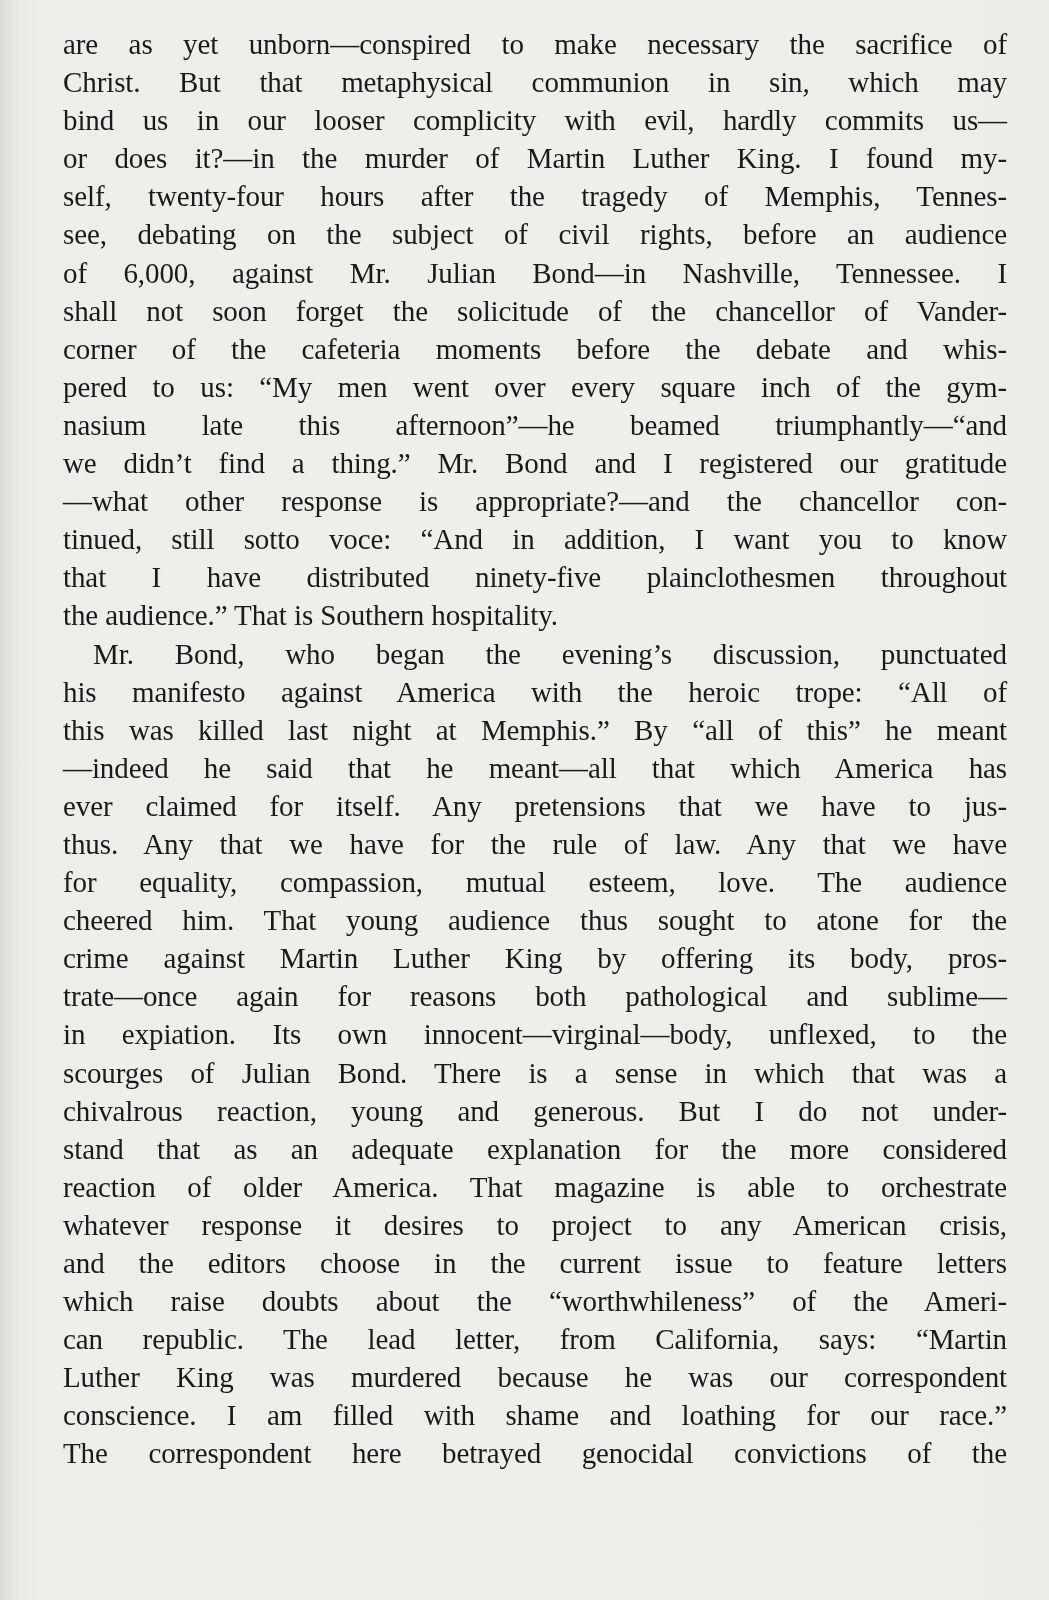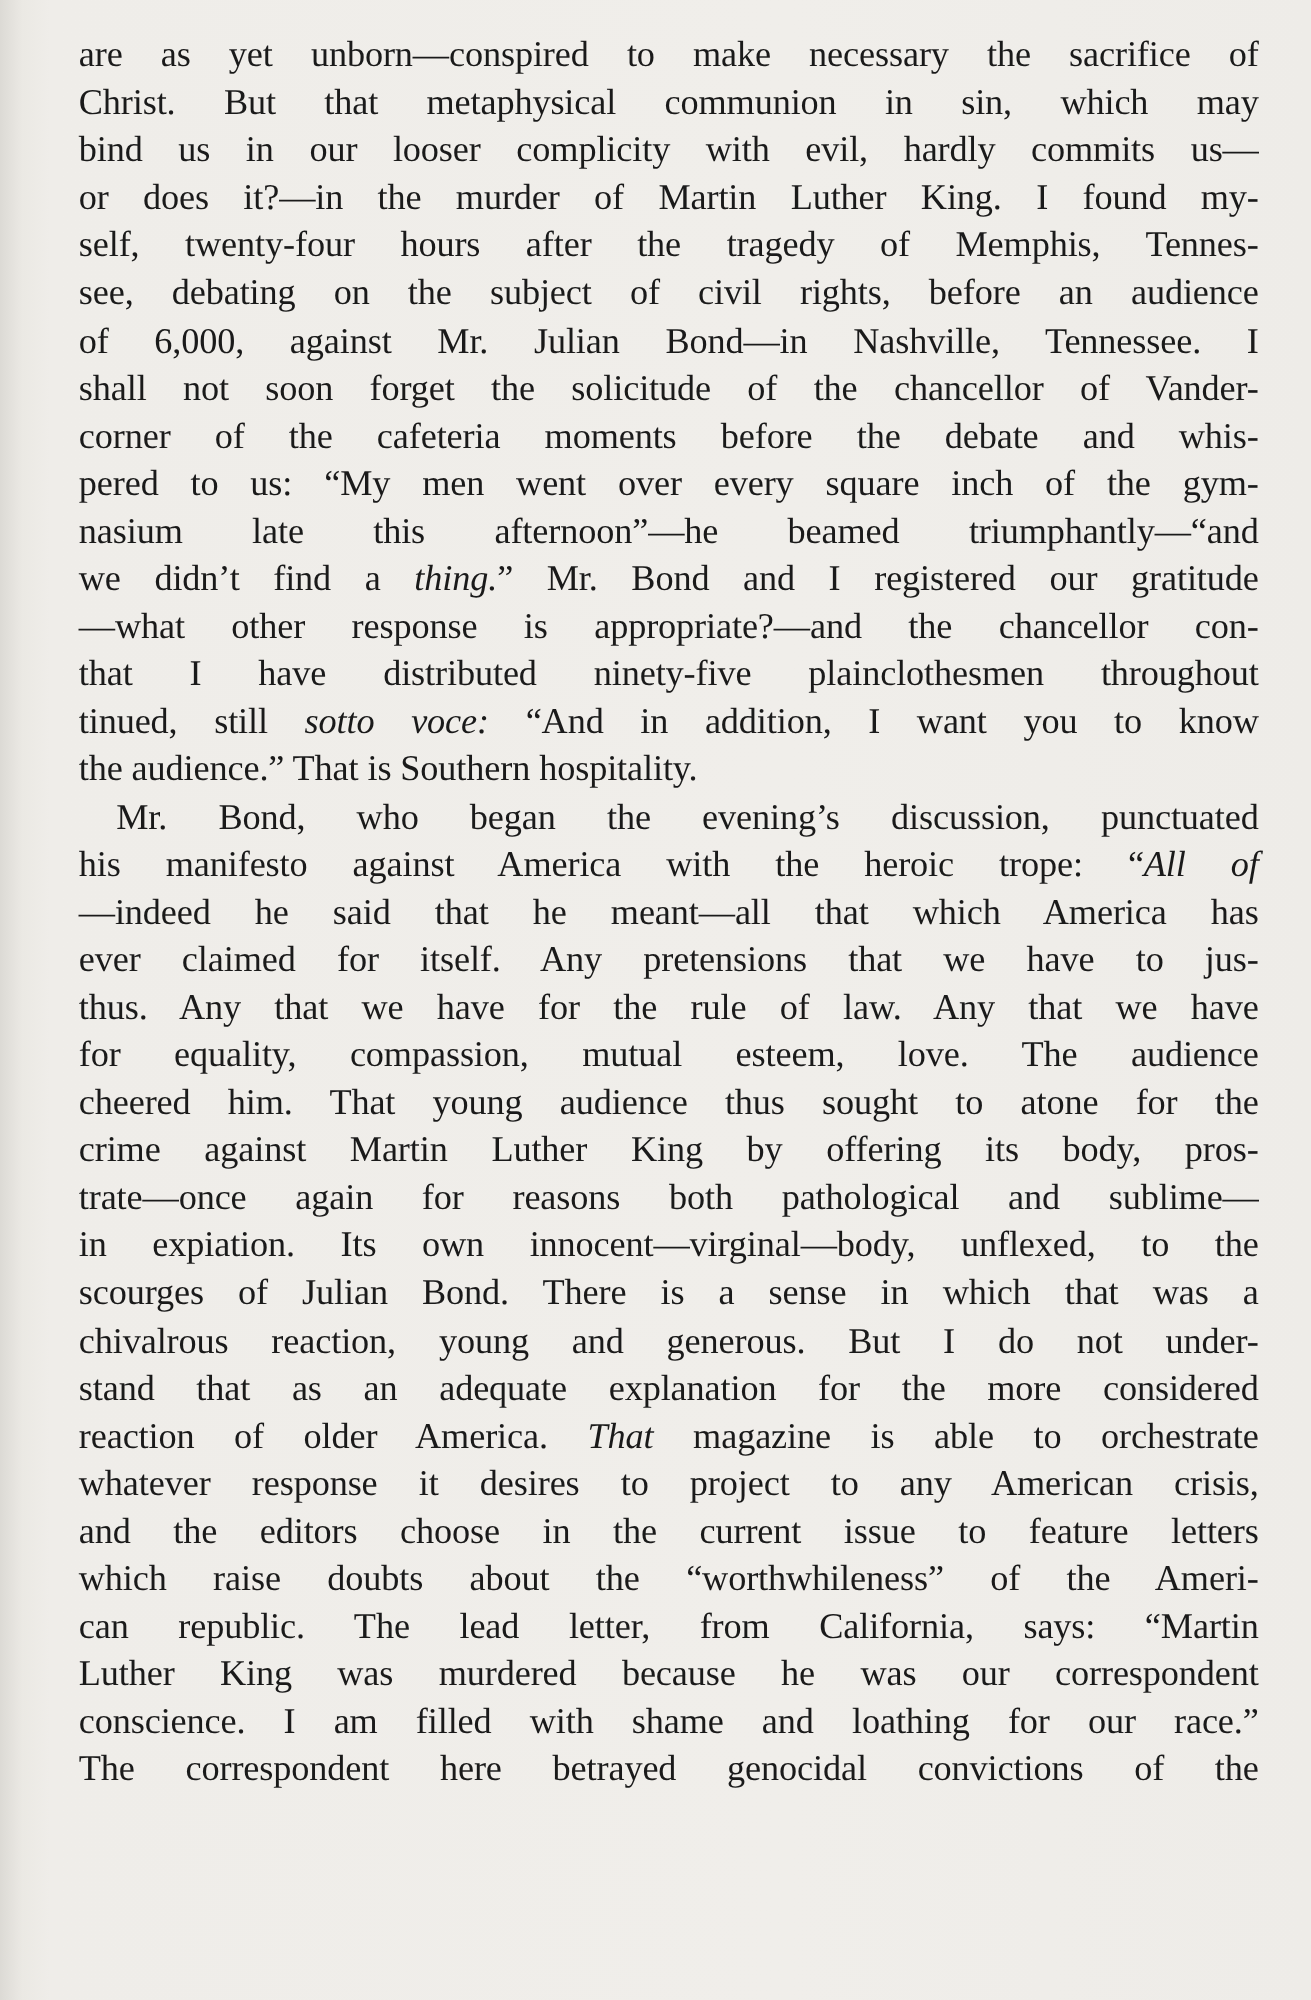--- a/index.html
+++ b/index.html
@@ -37,48 +37,49 @@
     text-align-last: justify;
     letter-spacing: -0.1px;
   }
   .line.last {
     text-align-last: left;
   }
   .line.indent {
     padding-left: 30px;
   }
   .seg { }
-  .seg.italic { font-style: italic; }
+  .seg.italic { }
 </style>
 </head>
 <body>
 
 <div class="page">
   <div class="text-block" id="text-block">
       <div>
         <span class="line"><span class="seg">are as yet unborn—conspired to make necessary the sacrifice of</span></span>
         <span class="line"><span class="seg">Christ. But that metaphysical communion in sin, which may</span></span>
         <span class="line"><span class="seg">bind us in our looser complicity with evil, hardly commits us—</span></span>
         <span class="line"><span class="seg">or does it?—in the murder of Martin Luther King. I found my-</span></span>
         <span class="line"><span class="seg">self, twenty-four hours after the tragedy of Memphis, Tennes-</span></span>
         <span class="line"><span class="seg">see, debating on the subject of civil rights, before an audience</span></span>
         <span class="line"><span class="seg">of 6,000, against Mr. Julian Bond—in Nashville, Tennessee. I</span></span>
         <span class="line"><span class="seg">shall not soon forget the solicitude of the chancellor of Vander-</span></span>
         <span class="line"><span class="seg">corner of the cafeteria moments before the debate and whis-</span></span>
         <span class="line"><span class="seg">pered to us: “My men went over every square inch of the gym-</span></span>
         <span class="line"><span class="seg">nasium late this afternoon”—he beamed triumphantly—“and</span></span>
         <span class="line"><span class="seg">we didn’t find a </span><span class="seg italic">thing.</span><span class="seg">” Mr. Bond and I registered our gratitude</span></span>
         <span class="line"><span class="seg">—what other response is appropriate?—and the chancellor con-</span></span>
+        <span class="line"><span class="seg">tinued, still </span><span class="seg italic">sotto voce:</span><span class="seg"> “And in addition, I want you to know</span></span>
         <span class="line"><span class="seg">that I have distributed ninety-five plainclothesmen throughout</span></span>
-        <span class="line"><span class="seg">tinued, still </span><span class="seg italic">sotto voce:</span><span class="seg"> “And in addition, I want you to know</span></span>
         <span class="line last"><span class="seg">the audience.” That is Southern hospitality.</span></span>
       </div>
       <div>
         <span class="line indent"><span class="seg">Mr. Bond, who began the evening’s discussion, punctuated</span></span>
         <span class="line"><span class="seg">his manifesto against America with the heroic trope: “</span><span class="seg italic">All of</span></span>
+        <span class="line"><span class="seg italic">this was killed last night at Memphis.</span><span class="seg">” By “all of this” he meant</span></span>
         <span class="line"><span class="seg">—indeed he said that he meant—all that which America has</span></span>
         <span class="line"><span class="seg">ever claimed for itself. Any pretensions that we have to jus-</span></span>
         <span class="line"><span class="seg">thus. Any that we have for the rule of law. Any that we have</span></span>
         <span class="line"><span class="seg">for equality, compassion, mutual esteem, love. The audience</span></span>
         <span class="line"><span class="seg">cheered him. That young audience thus sought to atone for the</span></span>
         <span class="line"><span class="seg">crime against Martin Luther King by offering its body, pros-</span></span>
         <span class="line"><span class="seg">trate—once again for reasons both pathological and sublime—</span></span>
         <span class="line"><span class="seg">in expiation. Its own innocent—virginal—body, unflexed, to the</span></span>
         <span class="line"><span class="seg">scourges of Julian Bond. There is a sense in which that was a</span></span>
         <span class="line"><span class="seg">chivalrous reaction, young and generous. But I do not under-</span></span>

